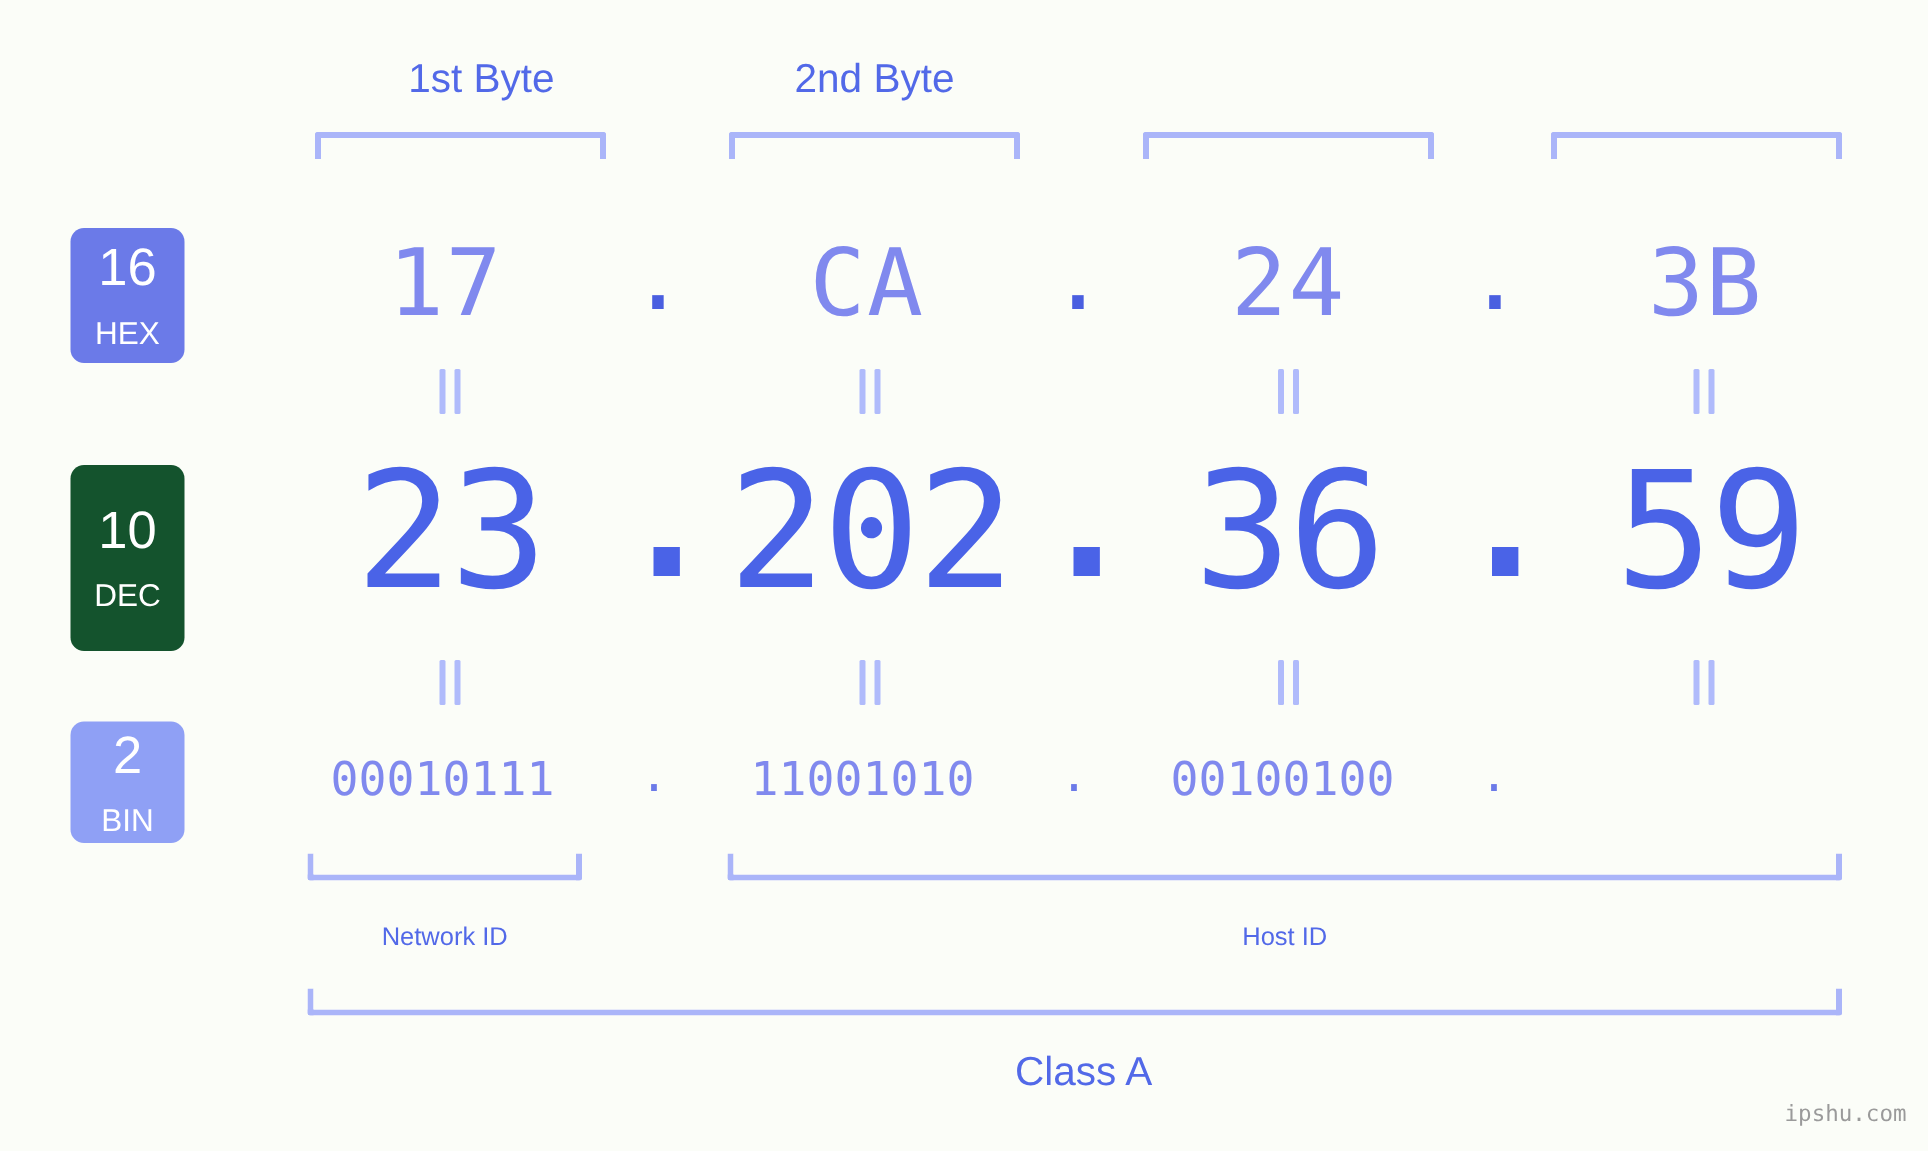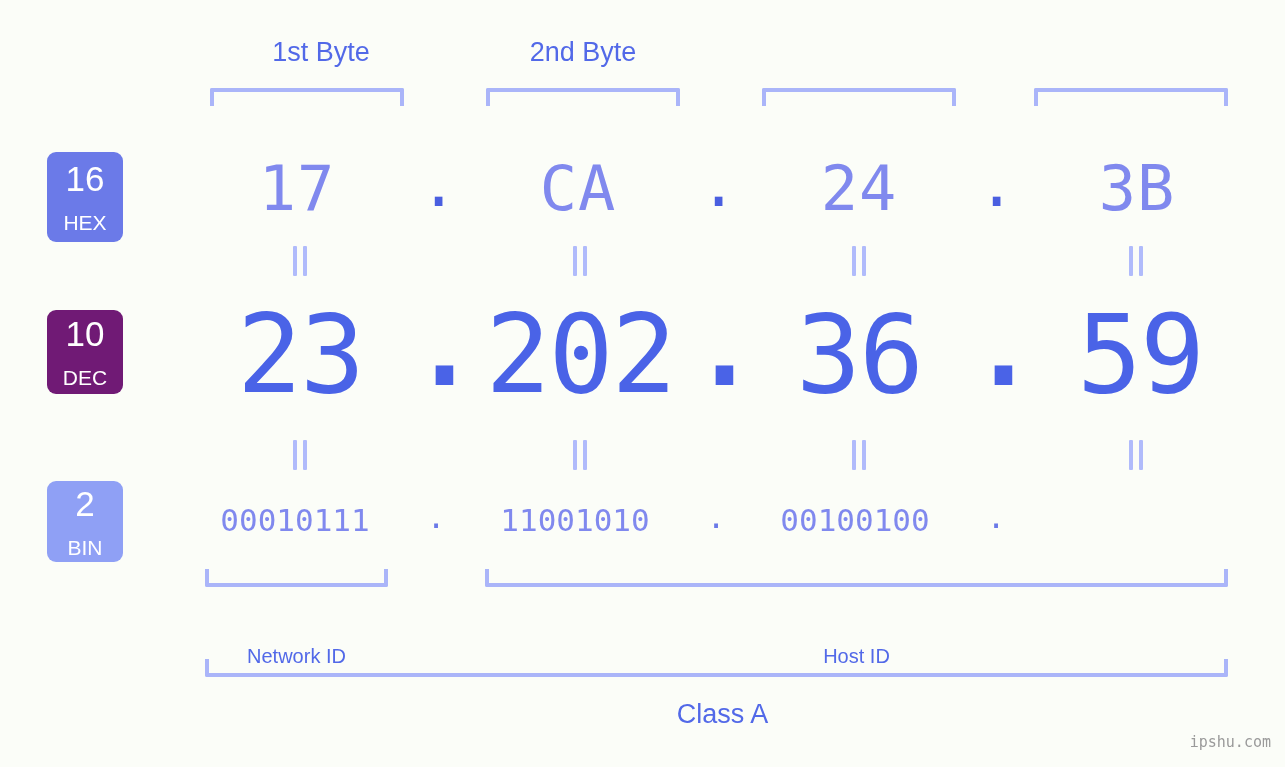--- a/index.html
+++ b/index.html
@@ -70,21 +70,21 @@
     font-size: 35px;
     font-weight: 400;
     letter-spacing: 0px;
   }
   .badge .nm {
     font-size: 21px;
     font-weight: 400;
     margin-top: 16px;
   }
   .badge-hex { left: 47px; top: 152px; height: 90px; background: #6b7ae8; }
-  .badge-dec { left: 47px; top: 310px; height: 84px; background: #701a75; text-align: right; }
+  .badge-dec { left: 47px; top: 310px; height: 124px; background: #14532d; text-align: right; }
   .badge-bin { left: 47px; top: 481px; height: 81px; background: #8fa0f5; }
 
   
   .cell {
     position: absolute;
     text-align: center;
     white-space: nowrap;
   }
 
   .hex-val {
@@ -169,27 +169,26 @@
     background: #b0bbfb;
     border-radius: 1px;
   }
   .eq-top  { top: 244px; }
   .eq-mid  { top: 438px; }
 
   
   .sect-label {
     position: absolute;
     text-align: center;
-    font-size: 20px;
+    font-size: 17px;
     color: #5269e8;
     font-family: "Liberation Sans", sans-serif;
     white-space: nowrap;
     height: 34px;
     line-height: 34px;
-    margin-top: 31px;
   }
   .class-label {
     position: absolute;
     text-align: center;
     font-size: 27px;
     color: #5269e8;
     font-family: "Liberation Sans", sans-serif;
     white-space: nowrap;
     height: 36px;
     line-height: 36px;

